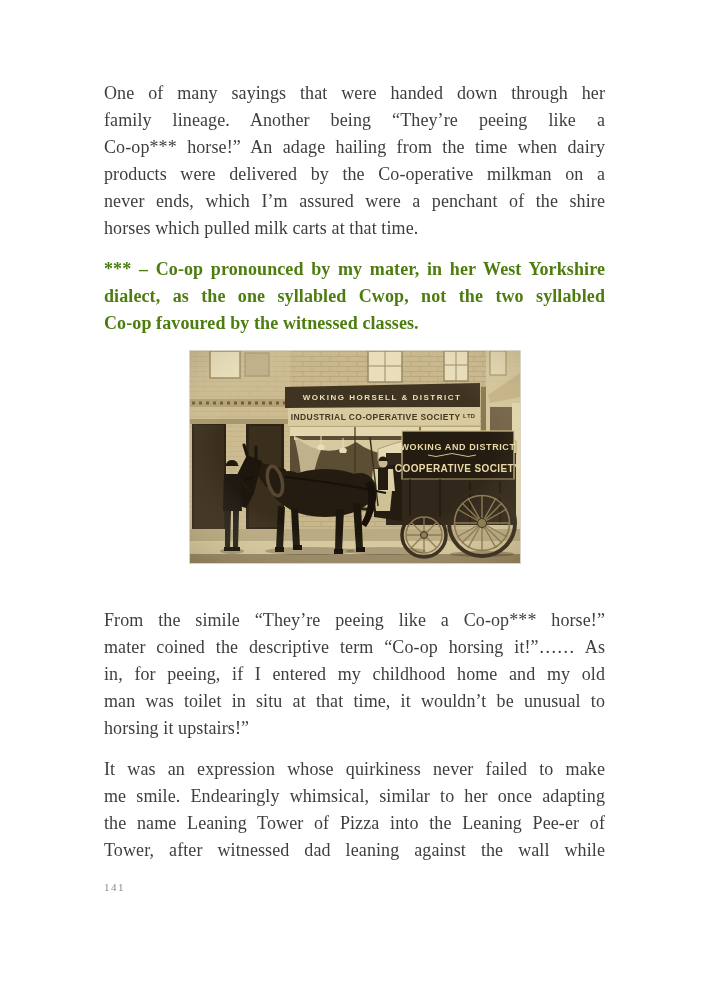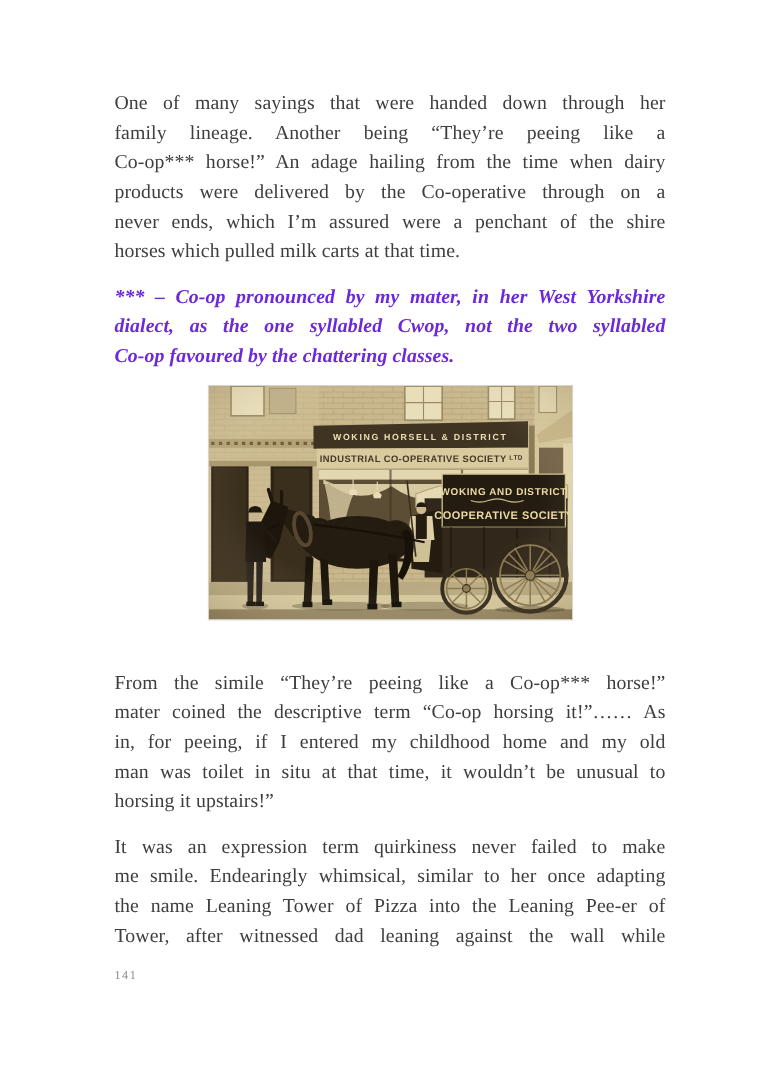--- a/index.html
+++ b/index.html
@@ -8,21 +8,21 @@
     font-family:"Liberation Serif", serif;
   }
   .page{
     box-sizing:border-box;width:709px;height:709px;
     padding:80px 104px 0 104px;background:#ffffff;position:relative;
   }
   .para{
     font-size:18px;line-height:27px;color:#3e3e3e;margin:0 0 14px 0;
     letter-spacing:0.1px;
   }
-  .para.bold-italic{font-weight:bold;font-style:italic;color:#6d28d9;}
+  .para.bold-italic{font-weight:bold;color:#4d7c0f;}
   .line{text-align:justify;text-align-last:justify;white-space:normal;}
   .line.last{text-align-last:left;}
   figure.photo{
     width:330px;margin:1px auto 44px auto;padding:0;display:block;
   }
   figure.photo svg{display:block;box-shadow:0 0 0 1px rgba(150,130,95,.35);}
   .footer{
     margin-top:16px;text-align:left;font-size:11px;line-height:14px;
     color:#8a8a8a;letter-spacing:1.5px;
   }
@@ -30,28 +30,28 @@
 </style>
 </head>
 <body>
 
 <div class="page">
 
   <div class="para">
       <div class="line">One of many sayings that were handed down through her</div>
       <div class="line">family lineage. Another being “They’re peeing like a</div>
       <div class="line">Co-op*** horse!” An adage hailing from the time when dairy</div>
-      <div class="line">products were delivered by the Co-operative through on a</div>
+      <div class="line">products were delivered by the Co-operative milkman on a</div>
       <div class="line">never ends, which I’m assured were a penchant of the shire</div>
       <div class="line last">horses which pulled milk carts at that time.</div>
     </div>
   <div class="para bold-italic">
       <div class="line">*** – Co-op pronounced by my mater, in her West Yorkshire</div>
       <div class="line">dialect, as the one syllabled Cwop, not the two syllabled</div>
-      <div class="line last">Co-op favoured by the chattering classes.</div>
+      <div class="line last">Co-op favoured by the witnessed classes.</div>
     </div>
 
   <figure class="photo">
     <svg width="330" height="212" viewBox="0 0 330 212" xmlns="http://www.w3.org/2000/svg">
       <defs>
         <pattern id="brick" width="18" height="10" patternUnits="userSpaceOnUse">
           <rect width="18" height="10" fill="#c9b88e"></rect>
           <path d="M0,0.5h18M0,5.5h18" stroke="#b5a379" stroke-width="0.8"></path>
           <path d="M5,0v5M14,5v5" stroke="#b5a379" stroke-width="0.7"></path>
         </pattern>
@@ -210,20 +210,20 @@
   </figure>
 
   <div class="para">
       <div class="line">From the simile “They’re peeing like a Co-op*** horse!”</div>
       <div class="line">mater coined the descriptive term “Co-op horsing it!”…… As</div>
       <div class="line">in, for peeing, if I entered my childhood home and my old</div>
       <div class="line">man was toilet in situ at that time, it wouldn’t be unusual to</div>
       <div class="line last">horsing it upstairs!”</div>
     </div>
   <div class="para">
-      <div class="line">It was an expression term quirkiness never failed to make</div>
+      <div class="line">It was an expression whose quirkiness never failed to make</div>
       <div class="line">me smile. Endearingly whimsical, similar to her once adapting</div>
       <div class="line">the name Leaning Tower of Pizza into the Leaning Pee-er of</div>
       <div class="line">Tower, after witnessed dad leaning against the wall while</div>
     </div>
 
   <div class="footer">141</div>
 </div>
 
 </body></html>

